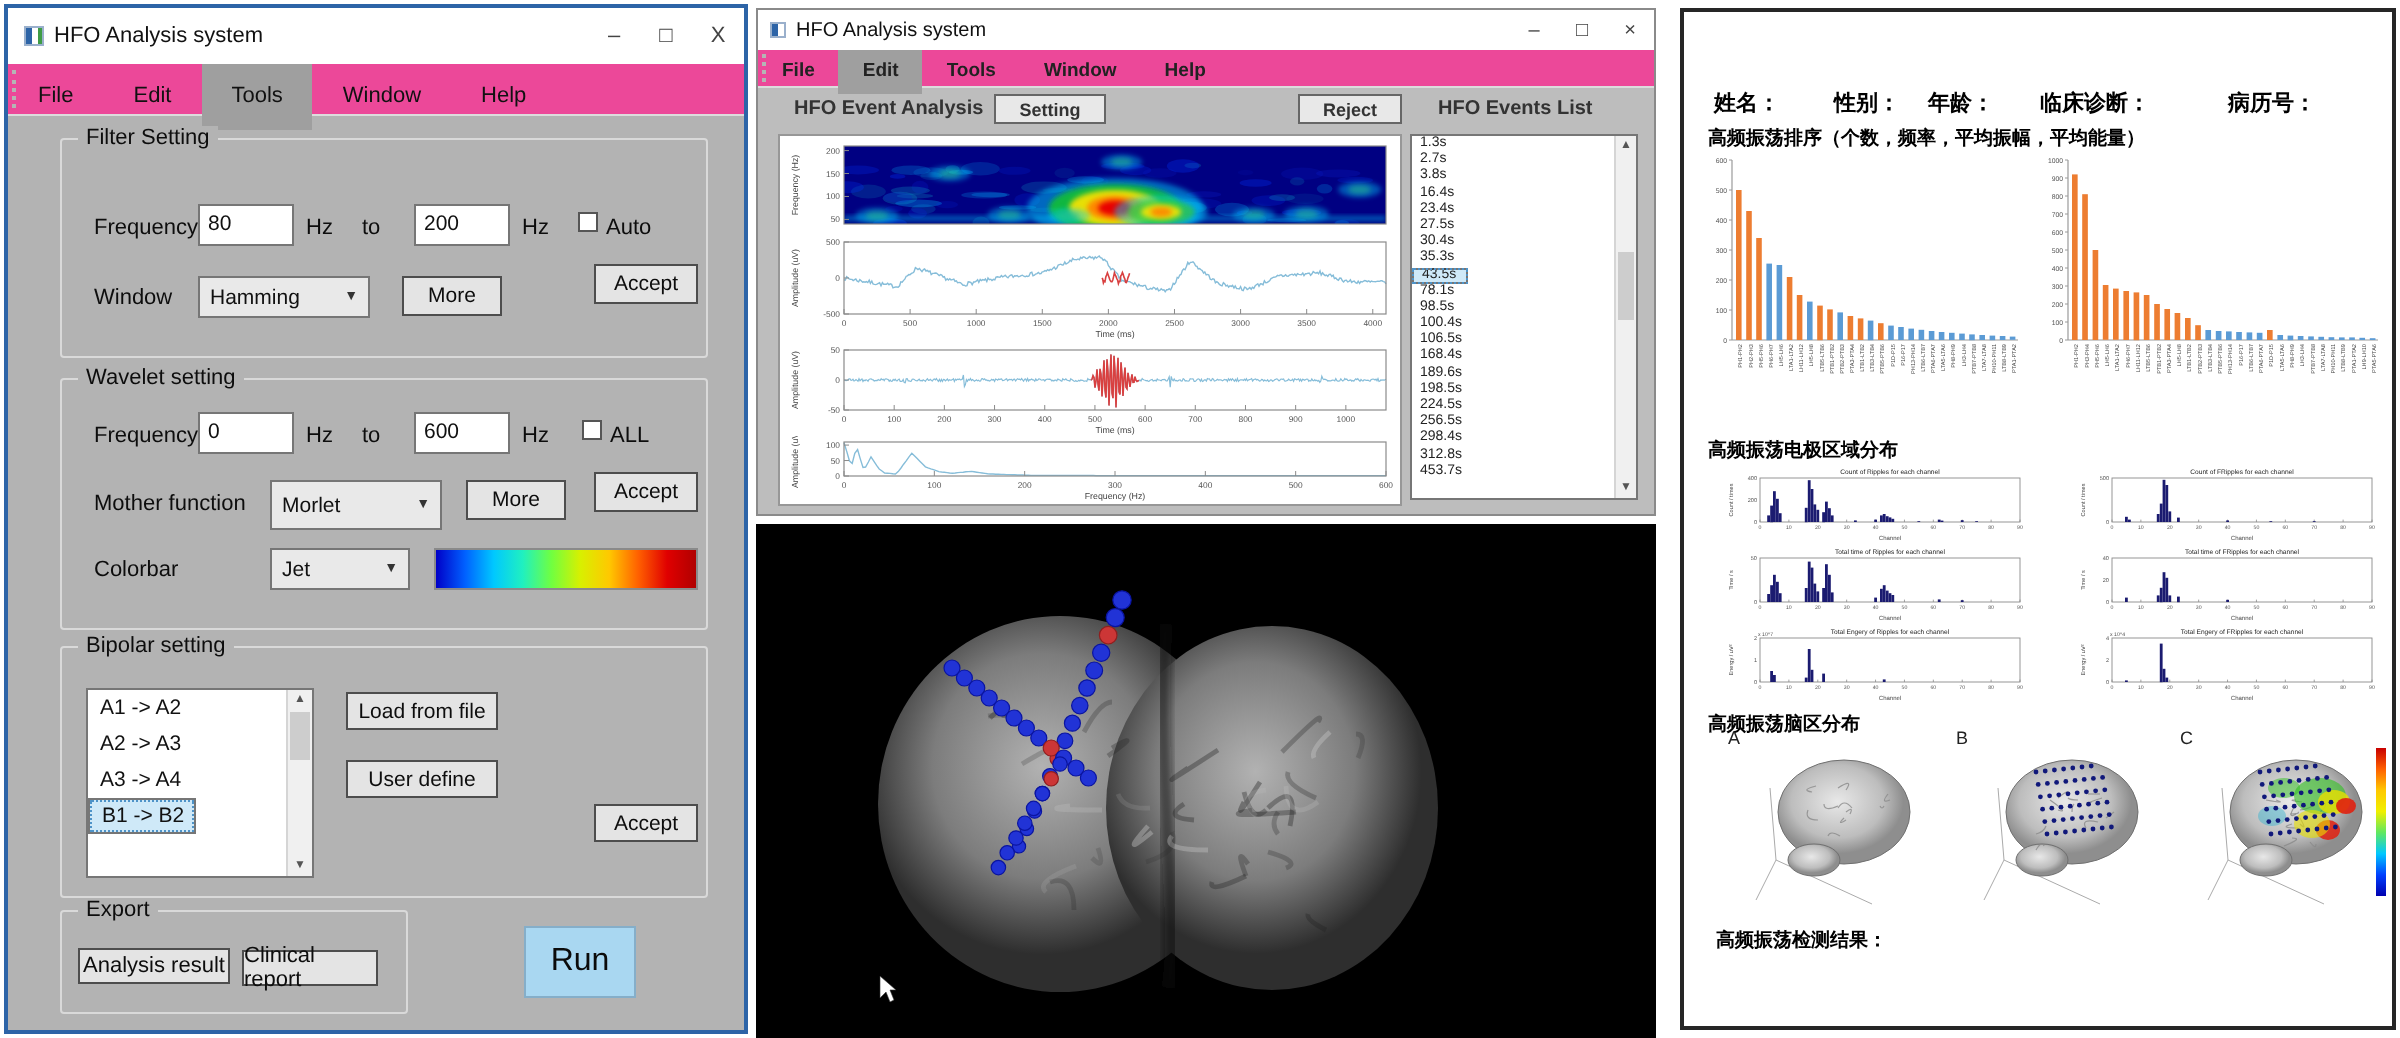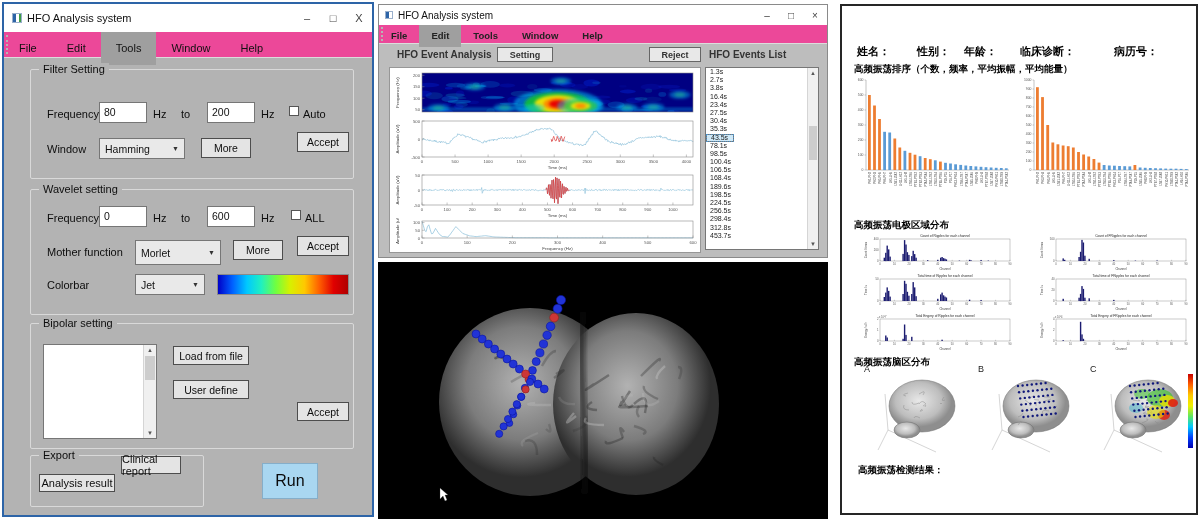--- a/index.html
+++ b/index.html
@@ -117,35 +117,42 @@
         <div class="sel" style="left:104px;top:84px;width:70px;height:21px">
           <span>Jet</span>
             <span class="car">▼</span>
         </div>
         <div class="jetbar" style="left:186px;top:84px;width:130px;height:19px"></div>
       </div>
 
       <div class="grp" style="left:26px;top:266px;width:322px;height:124px">
         <span class="lg">Bipolar setting</span>
         <div class="lb" style="left:12px;top:20px;width:114px;height:95px">
+          <div id="bipolar-items" style="margin-right:12px">
+              <div class="it">A1 -&gt; A2</div>
+              <div class="it">A2 -&gt; A3</div>
+              <div class="it">A3 -&gt; A4</div>
+              <div class="it sel">B1 -&gt; B2</div>
+              <div class="it">B2 -&gt; B3</div>
+            </div>
           <div class="sb">
             <div class="ar">▲</div>
             <div class="th" style="top:11px;height:24px"></div>
             <div class="ar dn">▼</div>
           </div>
         </div>
         <div class="btn" style="left:142px;top:22px;width:76px;height:19px">Load from file</div>
         <div class="btn" style="left:142px;top:56px;width:76px;height:19px">User define</div>
         <div class="btn" style="left:266px;top:78px;width:52px;height:19px">Accept</div>
       </div>
 
       <div class="grp" style="left:26px;top:398px;width:172px;height:50px">
         <span class="lg">Export</span>
         <div class="btn small" style="left:8px;top:18px;width:76px;height:18px">Analysis result</div>
-        <div class="btn small" style="left:90px;top:0;width:60px;height:18px">Clinical report</div>
+        <div class="btn small" style="left:90px;top:19px;width:68px;height:18px">Clinical report</div>
       </div>
 
       <div class="runbtn" style="left:258px;top:406px;width:54px;height:34px">Run</div>
     </div>
   </section>
 
   <section class="win" style="left:378px;top:4px;width:450px;height:254px;border:1px solid #8a8a8a;background:#bdbdbd">
     <div class="titlebar" style="height:20px">
       <div class="appicon" style="width:8px;height:8px;margin-left:6px"></div>
       <span class="apptitle" style="font-size:10px">HFO Analysis system</span>
@@ -154,21 +161,21 @@
         <span style="font-size:10px;width:24px">□</span>
         <span style="font-size:10px;width:24px">×</span>
       </div>
     </div>
     <div class="menubar sm" style="top:20px;height:18px;line-height:18px"><div class="mi">File</div><div class="mi active">Edit</div><div class="mi">Tools</div><div class="mi">Window</div><div class="mi">Help</div></div>
     <div class="grip" style="top:22px;height:14px"></div>
 
     <span class="toollbl" style="left:18px;top:44px">HFO Event Analysis</span>
     <div class="btn2" style="left:118px;top:42px;width:56px;height:15px">Setting</div>
     <div class="btn2" style="left:270px;top:42px;width:52px;height:15px">Reject</div>
-    <span class="toollbl" style="left:330px;top:44px">HFO Events List</span>
+    <span class="toollbl" style="left:340px;top:44px">HFO Events List</span>
 
     <div class="plotpanel" style="left:10px;top:62px;width:310px;height:184px">
       <div class="plot" style="left:2px;top:2px;width:306px;height:46px"><svg width="306" height="46" viewBox="0 0 306 46">
             <defs>
               <clipPath id="cp-spectrogram">
                 <rect x="30" y="3" width="271" height="39"></rect>
               </clipPath>
               <filter id="bl-spectrogram" x="-50%" y="-50%" width="200%" height="200%">
                 <feGaussianBlur stdDeviation="1.4"></feGaussianBlur>
               </filter>

